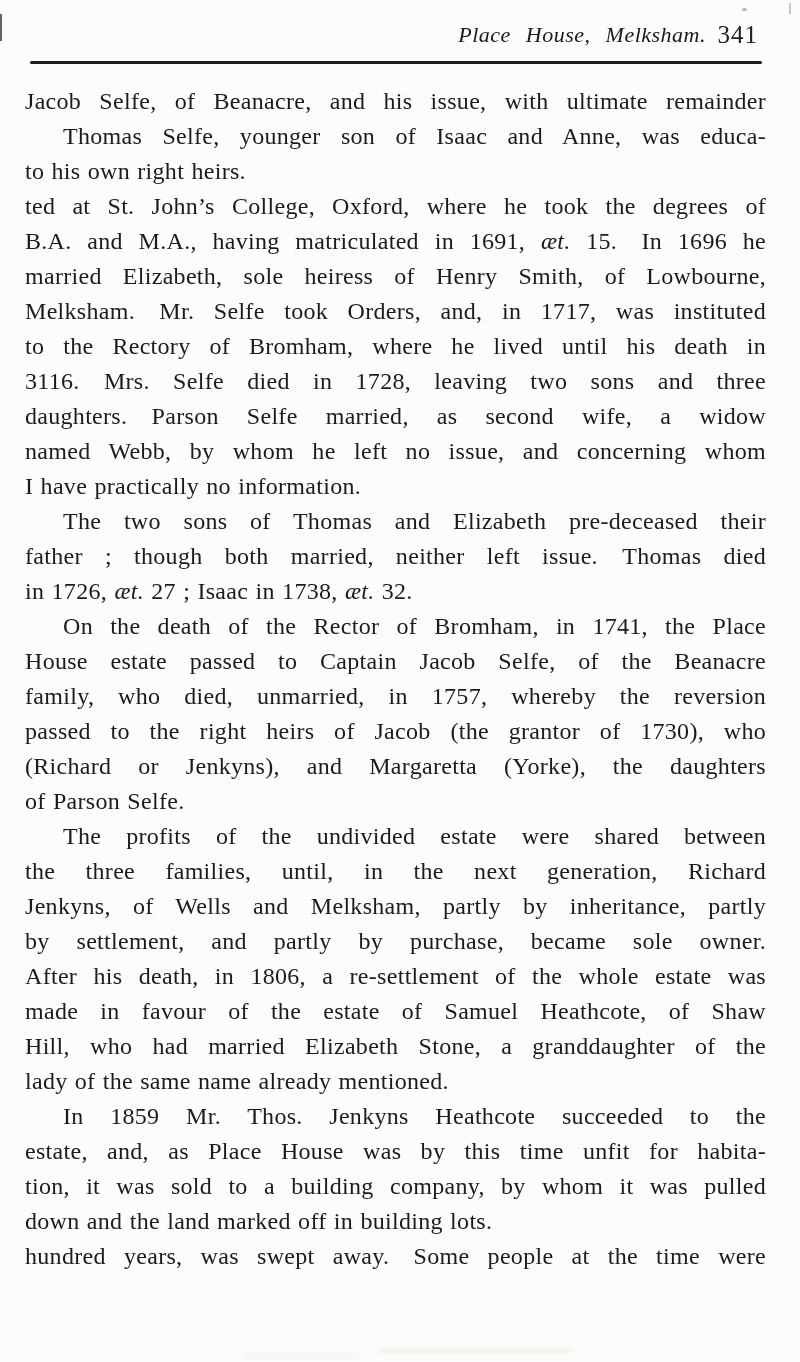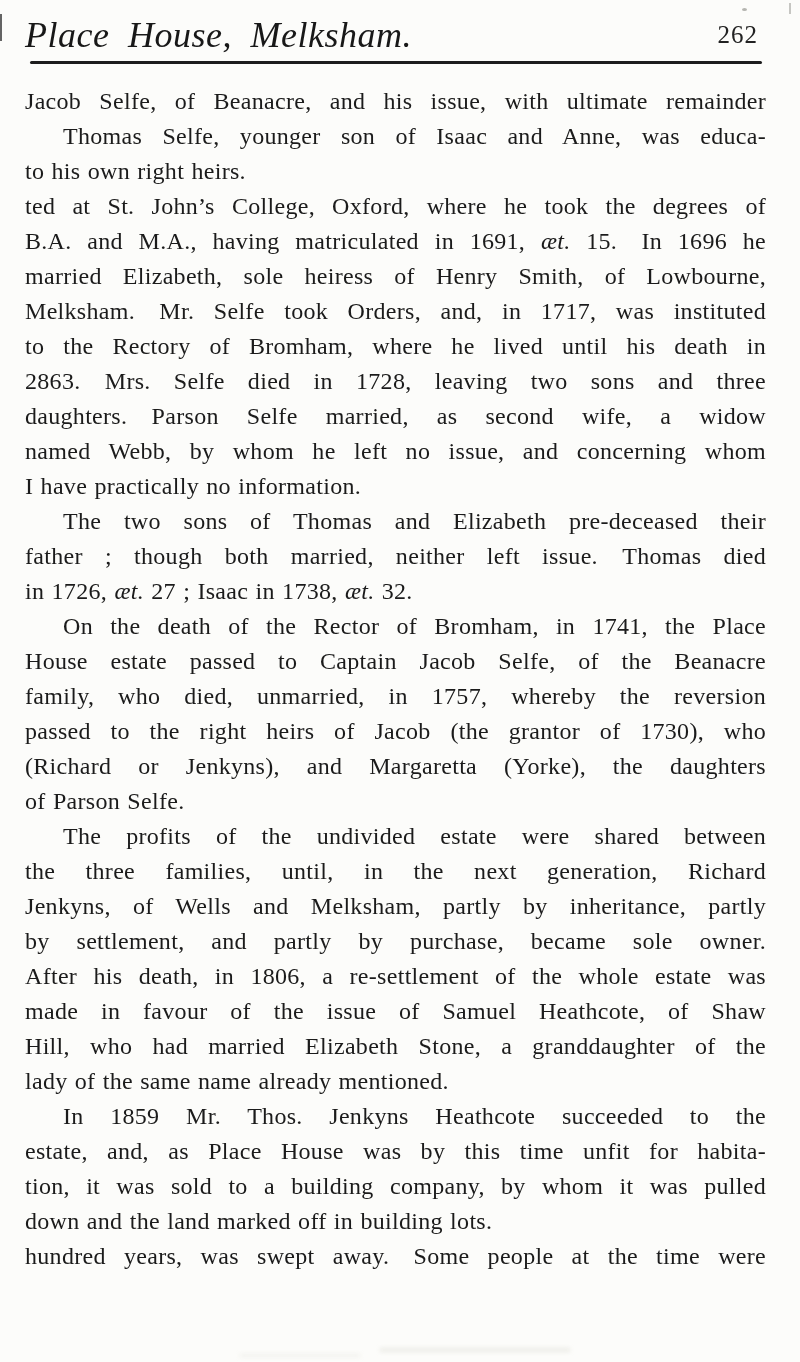--- a/index.html
+++ b/index.html
@@ -9,22 +9,22 @@
     color:#1b1b1b;
     font-family:"Liberation Serif","DejaVu Serif",serif;
     position:relative;
     overflow:hidden;
   }
   .page { position:absolute; inset:0; }
   .page-header {
     position:absolute; top:18px; left:25px; right:34px; height:40px;
   }
   .running-title {
-    position:absolute; left:0; right:60px; text-align:left;
-    font-style:italic; font-size:36px; line-height:34px;
+    position:absolute; left:0; right:60px; text-align:right;
+    font-style:italic; font-size:22px; line-height:34px;
     word-spacing:9px; letter-spacing:.5px; color:#181818;
   }
   .page-number {
     position:absolute; right:8px; top:3px;
     font-size:25px; letter-spacing:1px; color:#222;
   }
   .header-rule {
     position:absolute; top:61px; left:30px; width:732px; height:3px;
     background:#1d1d1d; border-radius:2px;
   }
@@ -50,53 +50,53 @@
   .art-smudge-1 { left:380px; top:1348px; width:190px; height:4px; background:#ebebe6; filter:blur(2px); }
   .art-smudge-2 { left:240px; top:1354px; width:120px; height:3px; background:#f0f0ec; filter:blur(2px); }
 </style>
 </head>
 <body>
 
 <div class="page">
 
   <div class="page-header">
     <div class="running-title">Place House, Melksham.</div>
-    <div class="page-number">262</div>
+    <div class="page-number">341</div>
   </div>
 
   <div class="header-rule"></div>
 
   <div class="page-body">
       <div class="line just">Jacob Selfe, of Beanacre, and his issue, with ultimate remainder</div>
       <div class="line just ind">Thomas Selfe, younger son of Isaac and Anne, was educa-</div>
       <div class="line">to his own right heirs.</div>
       <div class="line just">ted at St. John’s College, Oxford, where he took the degrees of</div>
       <div class="line just">B.A. and M.A., having matriculated in 1691, <i>æt.</i> 15. In 1696 he</div>
       <div class="line just">married Elizabeth, sole heiress of Henry Smith, of Lowbourne,</div>
       <div class="line just">Melksham. Mr. Selfe took Orders, and, in 1717, was instituted</div>
       <div class="line just">to the Rectory of Bromham, where he lived until his death in</div>
-      <div class="line just">2863. Mrs. Selfe died in 1728, leaving two sons and three</div>
+      <div class="line just">3116. Mrs. Selfe died in 1728, leaving two sons and three</div>
       <div class="line just">daughters. Parson Selfe married, as second wife, a widow</div>
       <div class="line just">named Webb, by whom he left no issue, and concerning whom</div>
       <div class="line">I have practically no information.</div>
       <div class="line just ind">The two sons of Thomas and Elizabeth pre-deceased their</div>
       <div class="line just">father ; though both married, neither left issue. Thomas died</div>
       <div class="line">in 1726, <i>æt.</i> 27 ; Isaac in 1738, <i>æt.</i> 32.</div>
       <div class="line just ind">On the death of the Rector of Bromham, in 1741, the Place</div>
       <div class="line just">House estate passed to Captain Jacob Selfe, of the Beanacre</div>
       <div class="line just">family, who died, unmarried, in 1757, whereby the reversion</div>
       <div class="line just">passed to the right heirs of Jacob (the grantor of 1730), who</div>
       <div class="line just">(Richard or Jenkyns), and Margaretta (Yorke), the daughters</div>
       <div class="line">of Parson Selfe.</div>
       <div class="line just ind">The profits of the undivided estate were shared between</div>
       <div class="line just">the three families, until, in the next generation, Richard</div>
       <div class="line just">Jenkyns, of Wells and Melksham, partly by inheritance, partly</div>
       <div class="line just">by settlement, and partly by purchase, became sole owner.</div>
       <div class="line just">After his death, in 1806, a re-settlement of the whole estate was</div>
-      <div class="line just">made in favour of the issue of Samuel Heathcote, of Shaw</div>
+      <div class="line just">made in favour of the estate of Samuel Heathcote, of Shaw</div>
       <div class="line just">Hill, who had married Elizabeth Stone, a granddaughter of the</div>
       <div class="line">lady of the same name already mentioned.</div>
       <div class="line just ind">In 1859 Mr. Thos. Jenkyns Heathcote succeeded to the</div>
       <div class="line just">estate, and, as Place House was by this time unfit for habita-</div>
       <div class="line just">tion, it was sold to a building company, by whom it was pulled</div>
       <div class="line">down and the land marked off in building lots.</div>
       <div class="line just">hundred years, was swept away. Some people at the time were</div>
     </div>
 
   <div class="artifact art-left-edge"></div>

